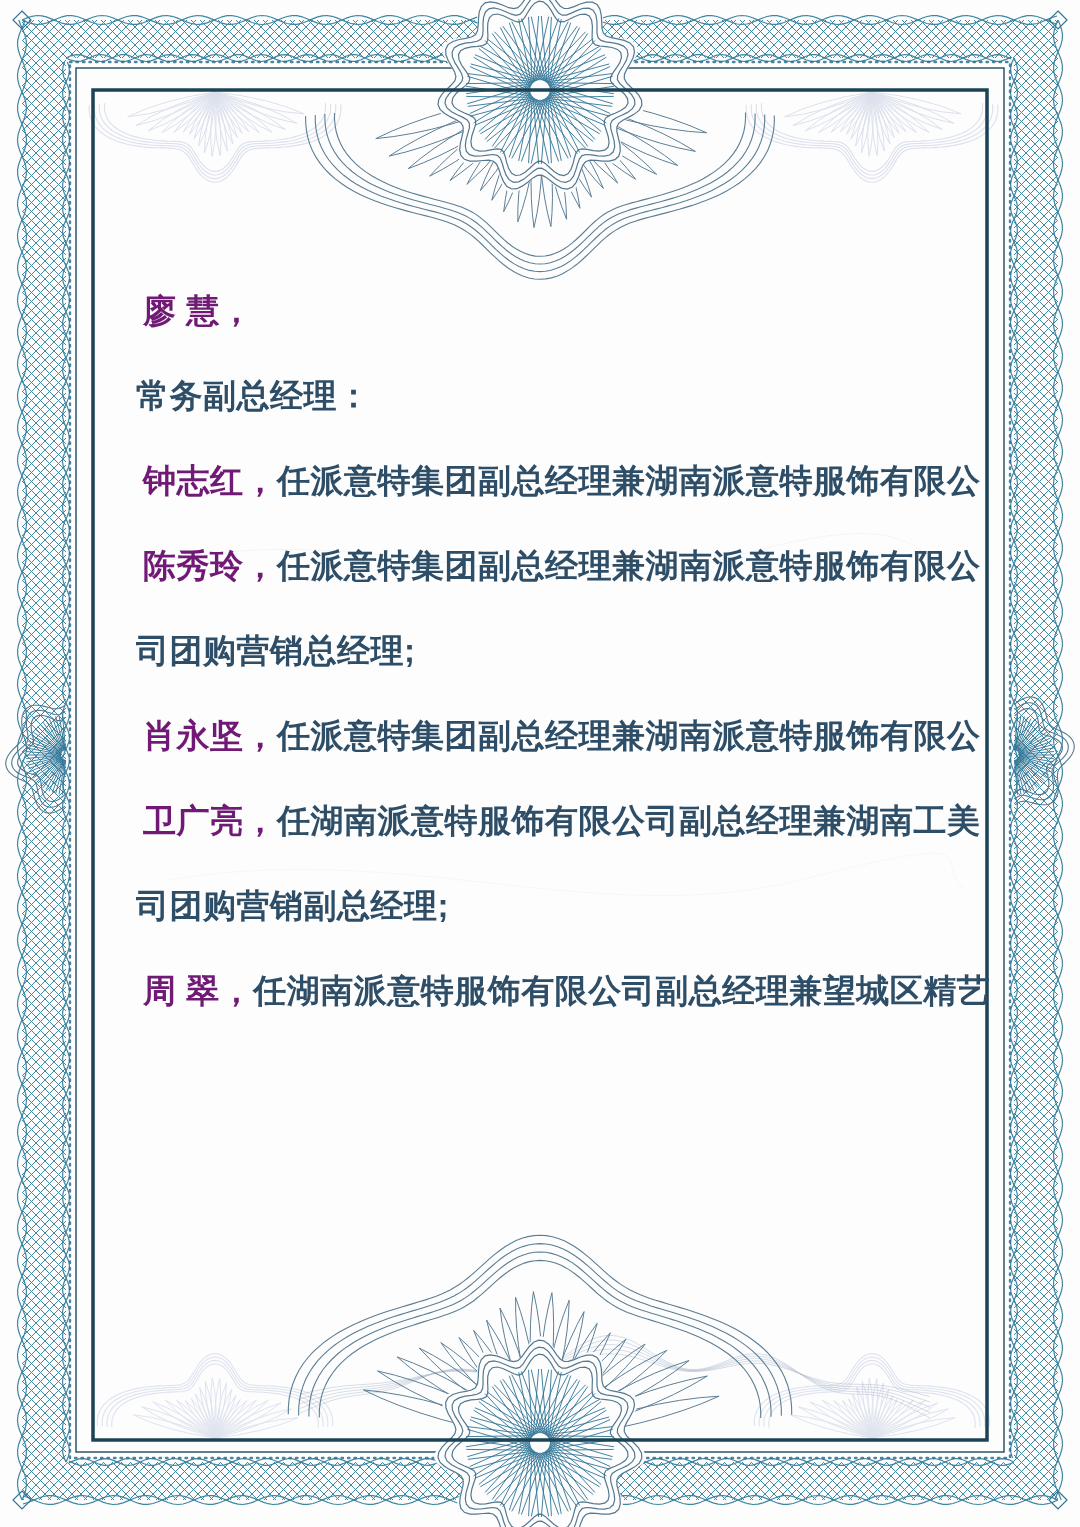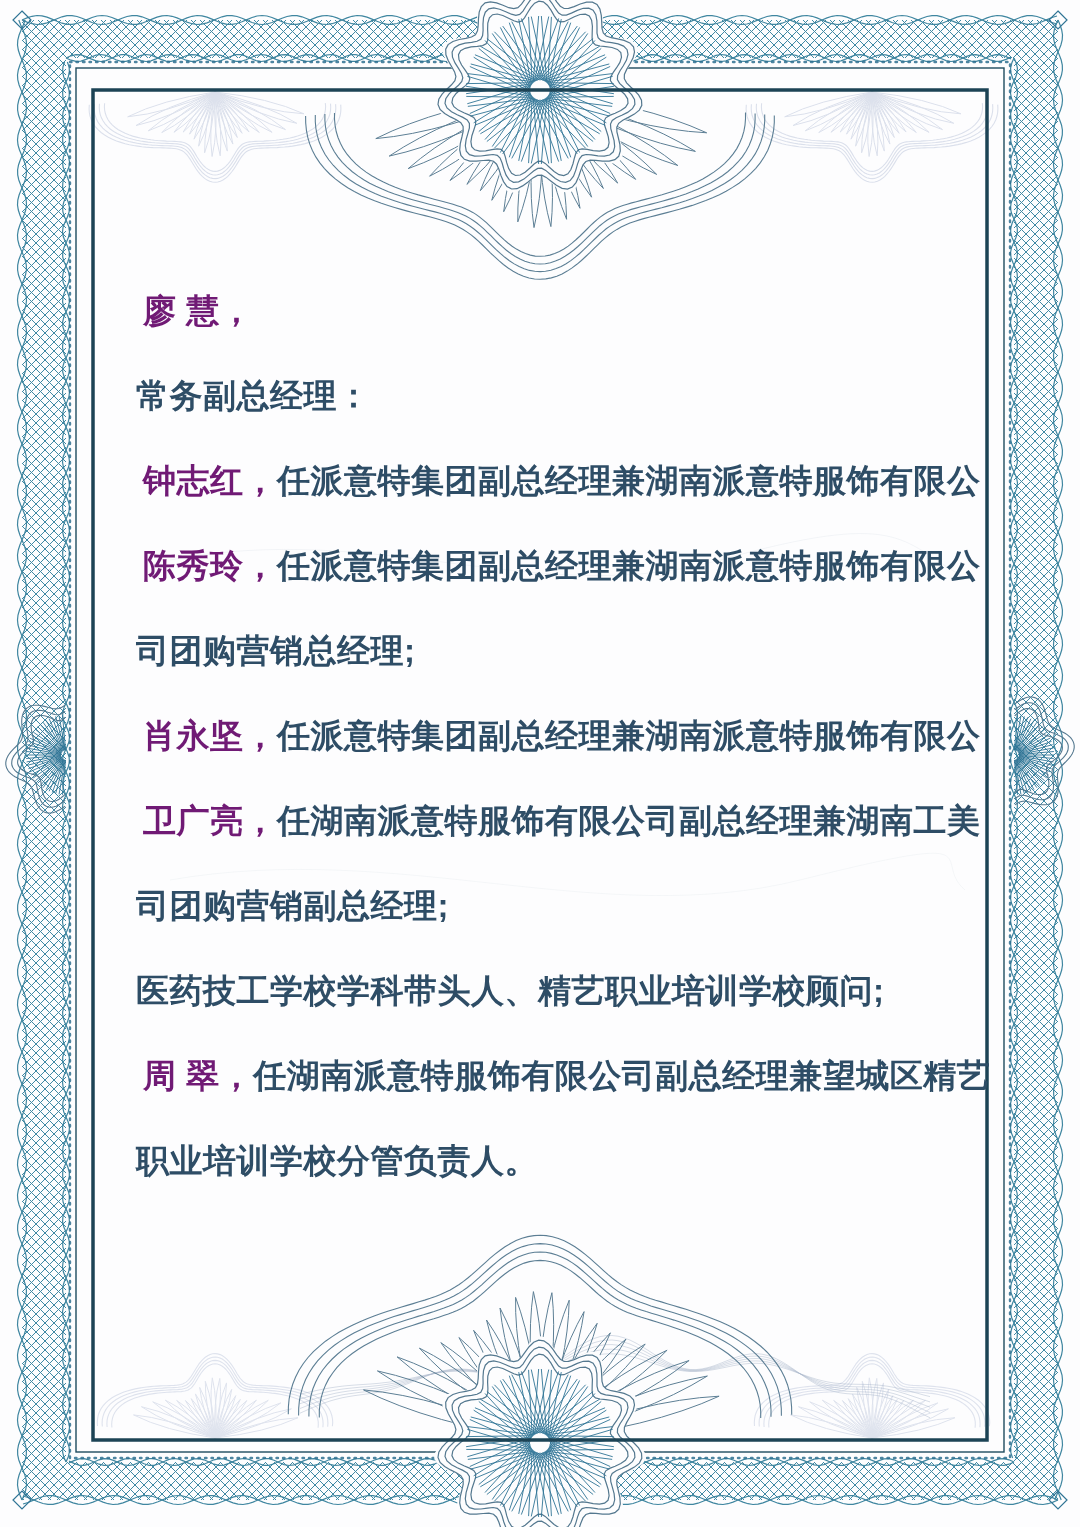--- a/index.html
+++ b/index.html
@@ -512,17 +512,15 @@
 
   <div class="content" id="content">
       <div class="bline"><span class="pname">廖 慧，</span></div>
       <div class="bline"><span>常务副总经理：</span></div>
       <div class="bline"><span class="pname">钟志红，</span><span>任派意特集团副总经理兼湖南派意特服饰有限公</span></div>
       <div class="bline"><span class="pname">陈秀玲，</span><span>任派意特集团副总经理兼湖南派意特服饰有限公</span></div>
       <div class="bline"><span>司团购营销总经理;</span></div>
       <div class="bline"><span class="pname">肖永坚，</span><span>任派意特集团副总经理兼湖南派意特服饰有限公</span></div>
       <div class="bline"><span class="pname">卫广亮，</span><span>任湖南派意特服饰有限公司副总经理兼湖南工美</span></div>
       <div class="bline"><span>司团购营销副总经理;</span></div>
-      <div class="bline"><span>医药技工学校学科带头人、精艺职业培训学校顾问;</span></div>
       <div class="bline"><span class="pname">周 翠，</span><span>任湖南派意特服饰有限公司副总经理兼望城区精艺</span></div>
-      <div class="bline"><span>职业培训学校分管负责人。</span></div>
     </div>
 </div>
 
 </body></html>

